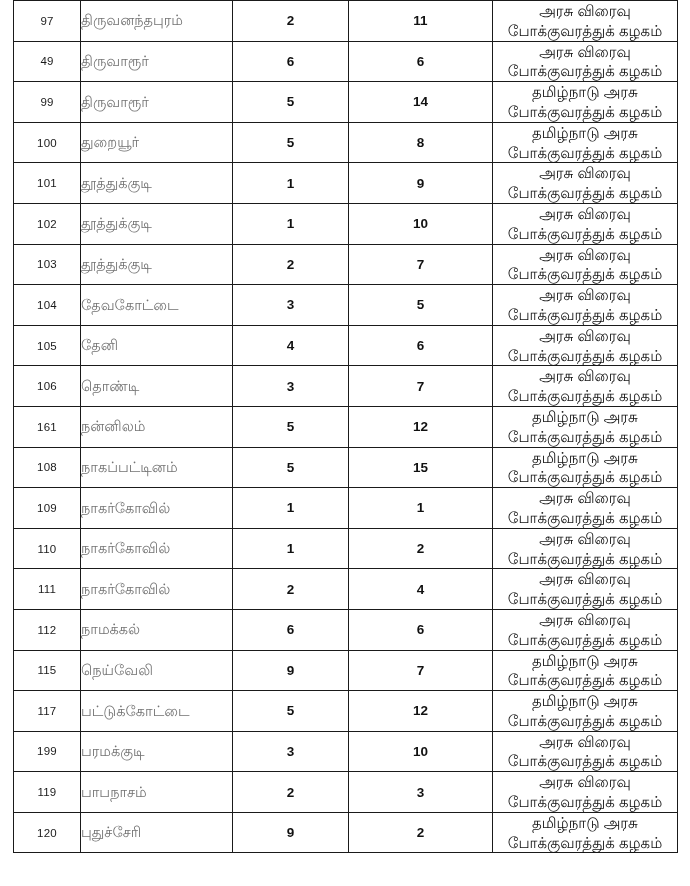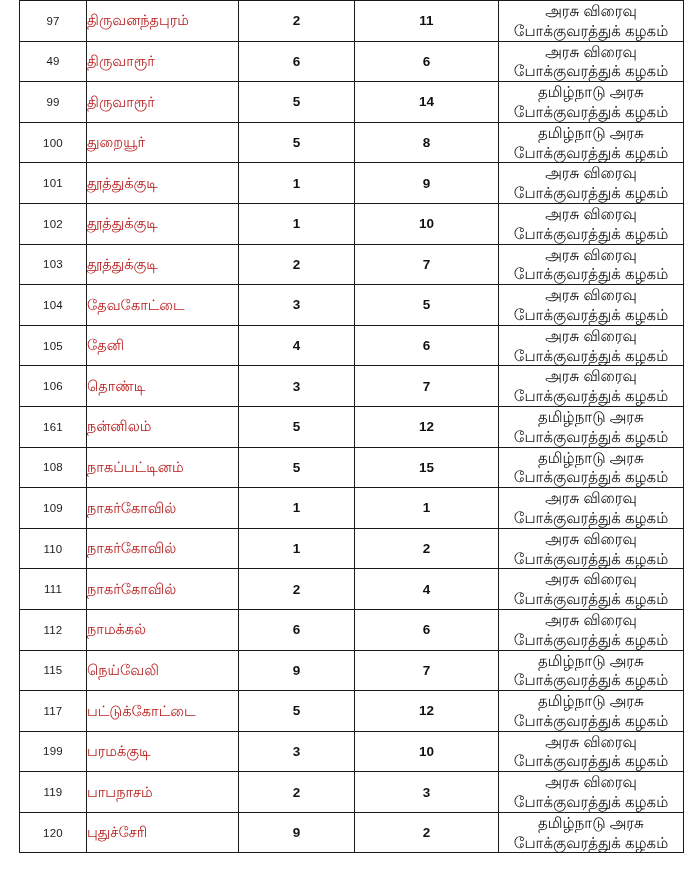--- a/index.html
+++ b/index.html
@@ -12,21 +12,21 @@
   body {
     width: 690px;
     height: 886px;
     overflow: hidden;
     font-family: "Liberation Sans", "DejaVu Sans", sans-serif;
     color: #000000;
   }
 
   #table-wrap {
     position: absolute;
-    left: 19px;
+    left: 13px;
     top: 0px;
     width: 664px;
     height: 775px;
   }
 
   table.route-table {
     width: 664px;
     border-collapse: collapse;
     table-layout: fixed;
     border: 1.6px solid #111111;
@@ -53,21 +53,21 @@
     letter-spacing: 0.2px;
     color: #1a1a1a;
   }
 
   .cell-place {
     text-align: left;
     padding-left: 7px;
     font-size: 14.5px;
     font-weight: 400;
     line-height: 1.15;
-    color: #b91c1c;
+    color: #737373;
     white-space: nowrap;
   }
 
   .cell-num {
     text-align: center;
     font-size: 13.5px;
     font-weight: 700;
     color: #111111;
   }
 

